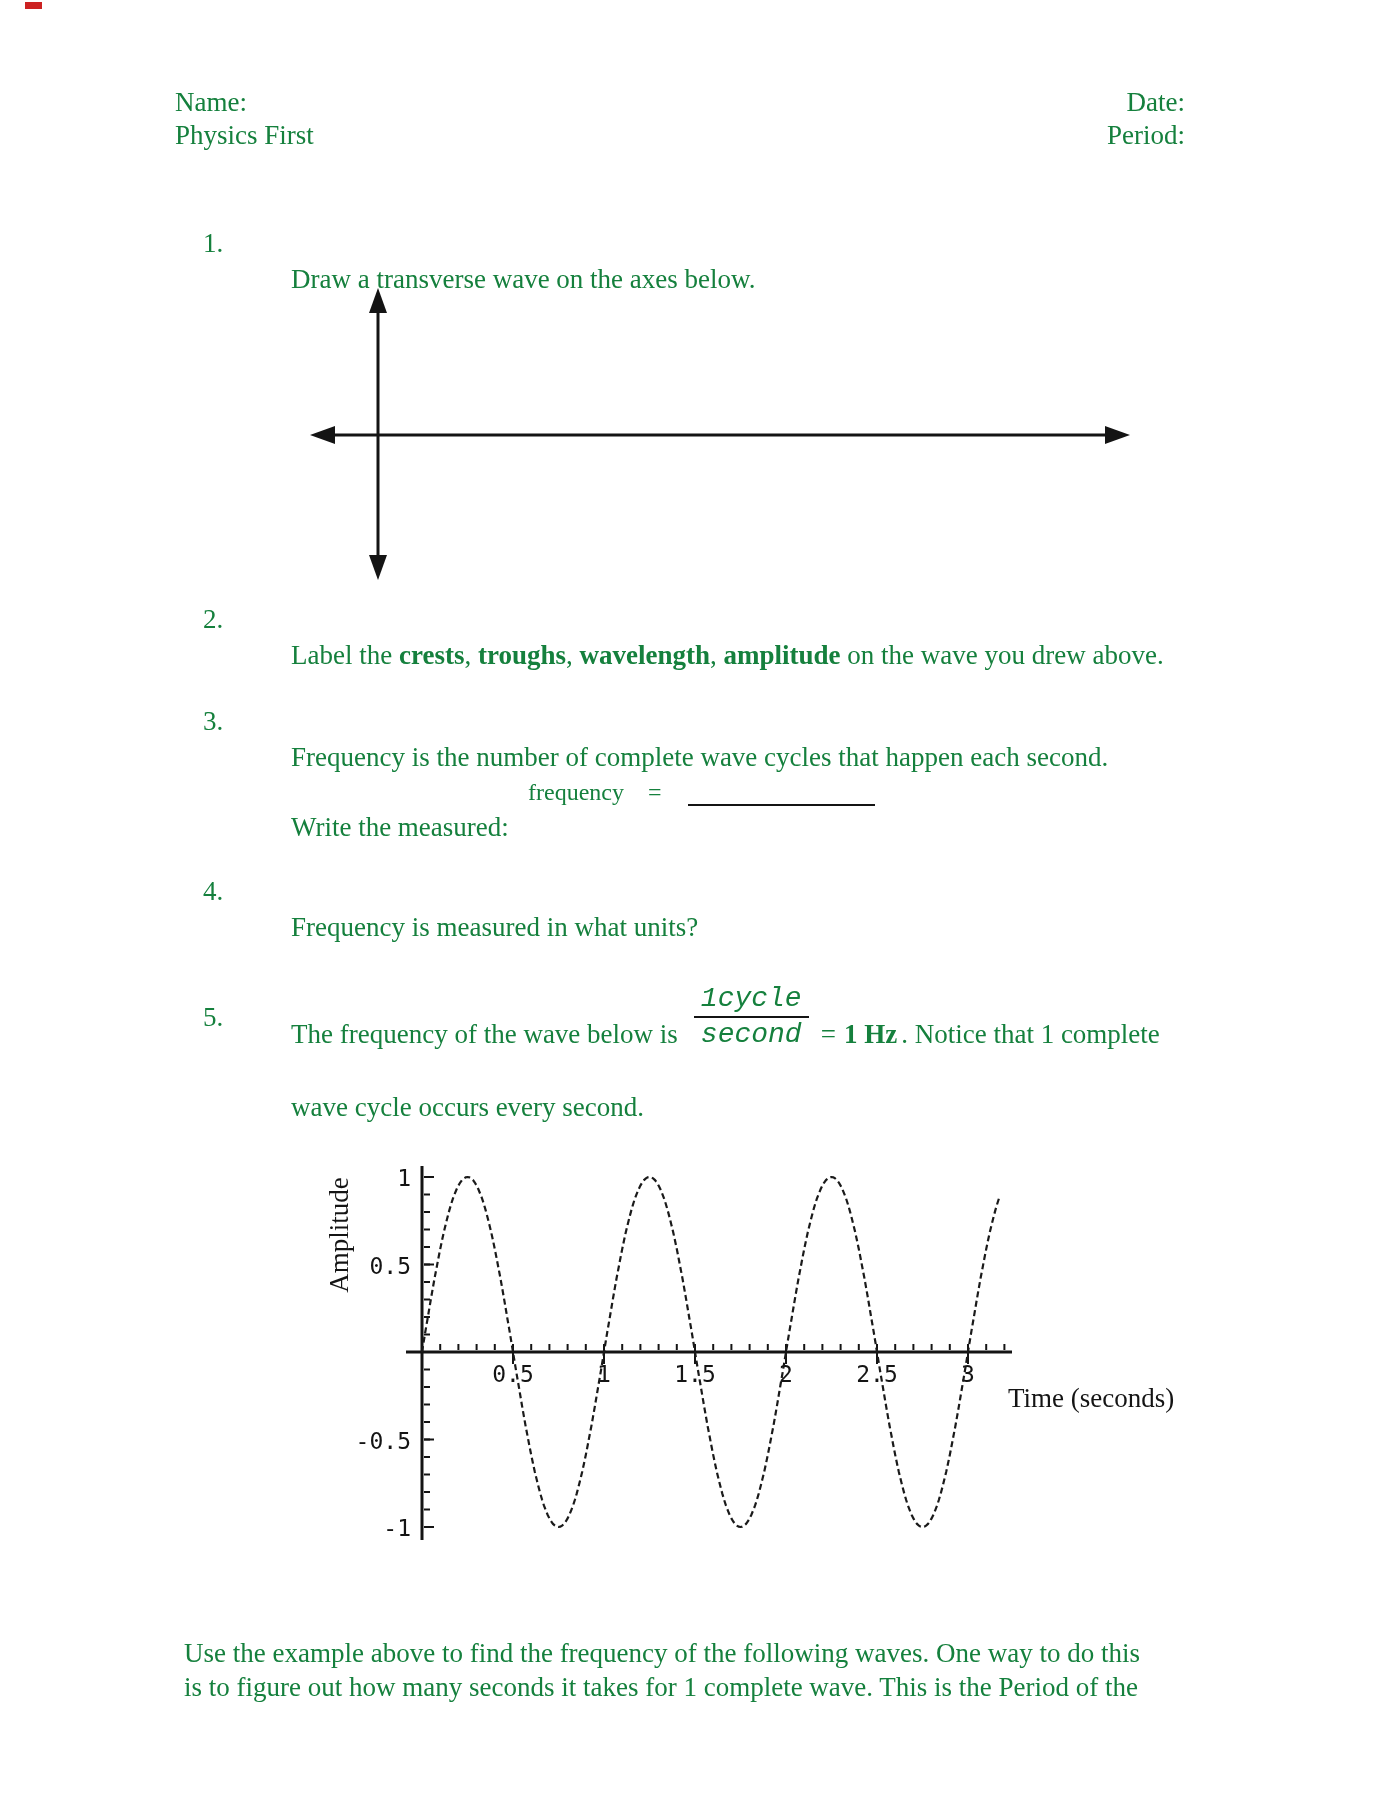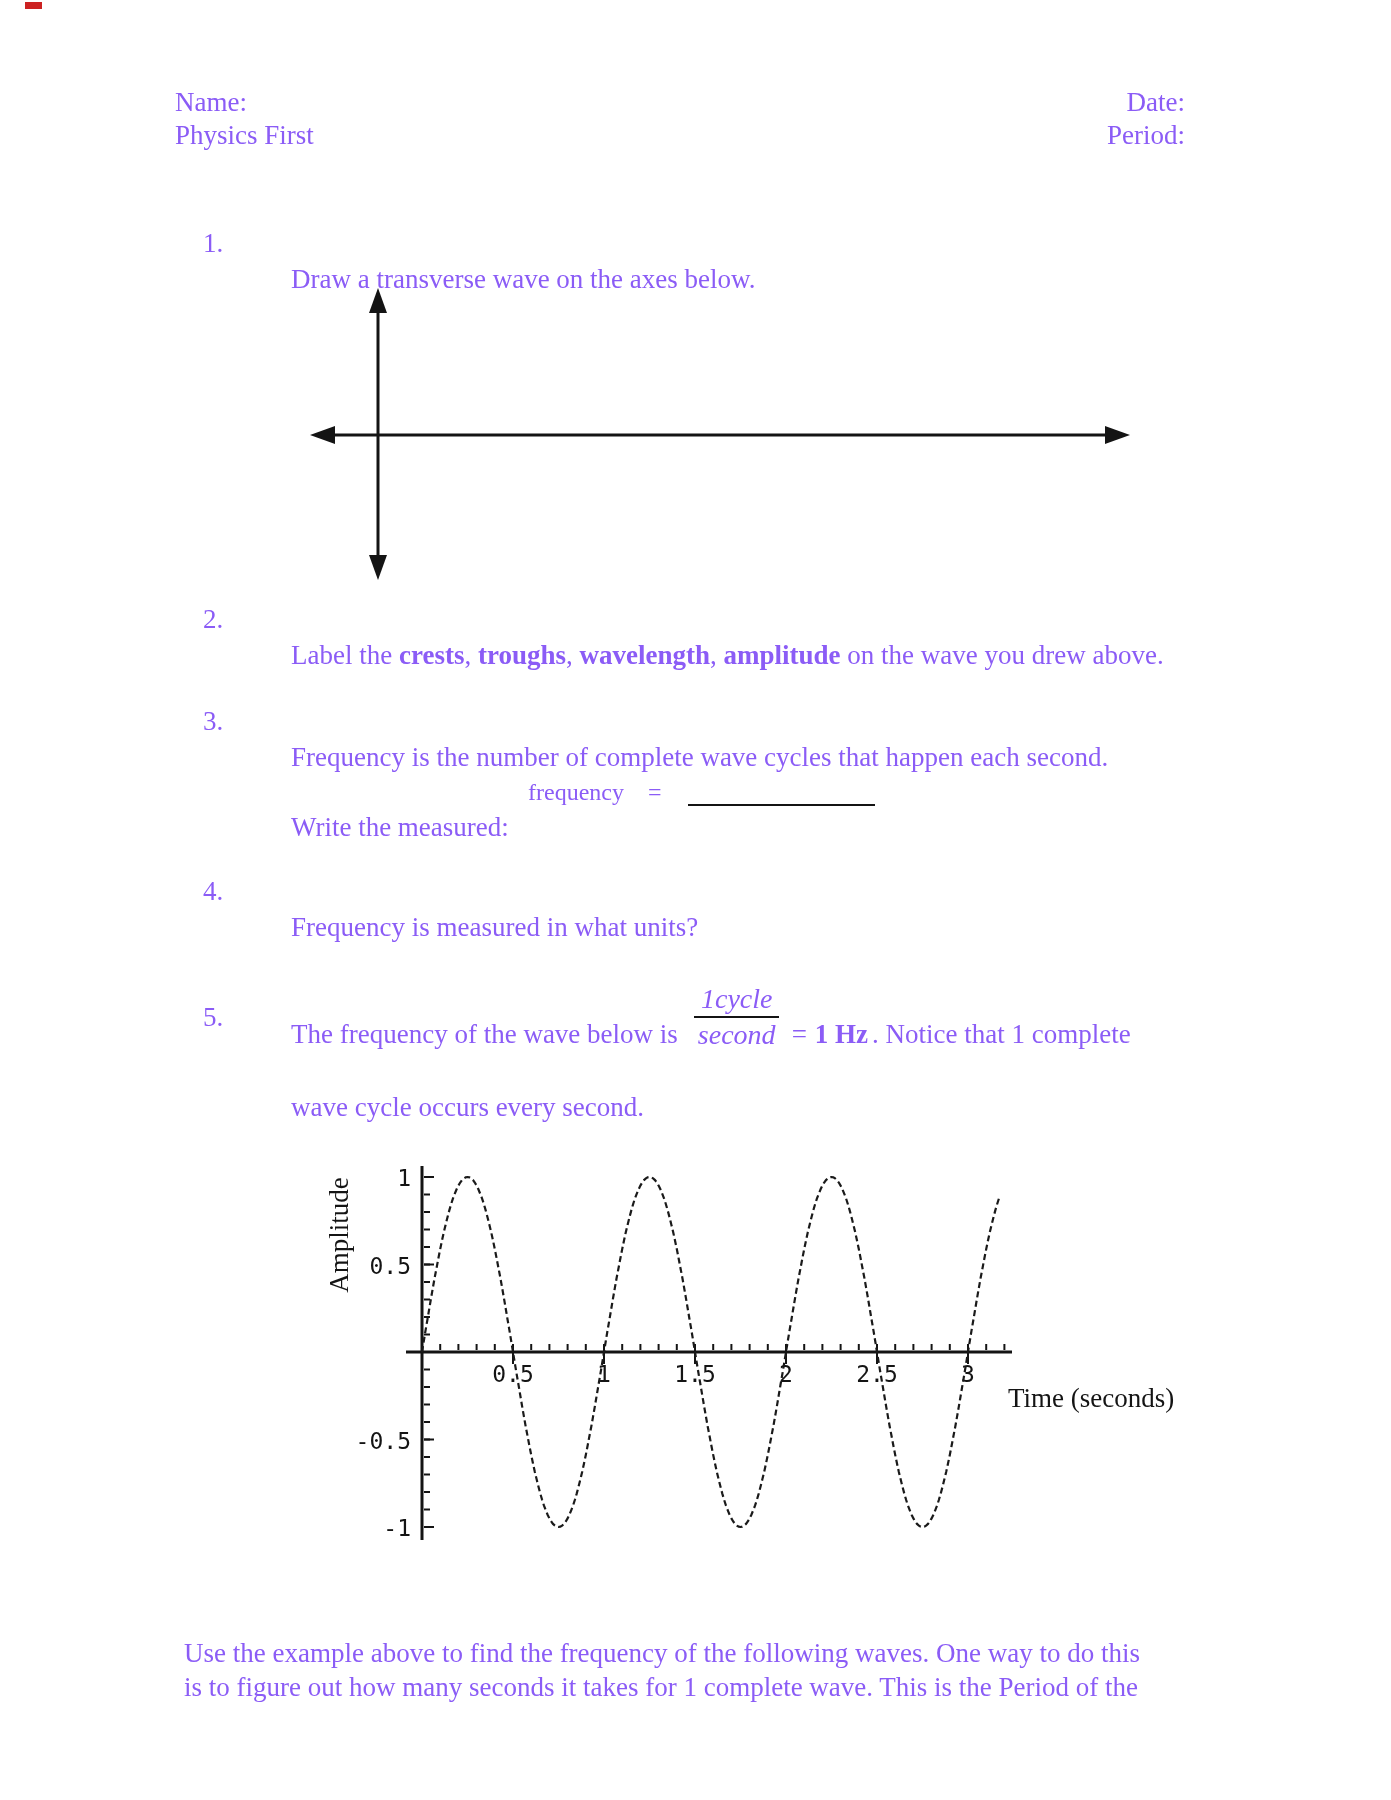--- a/index.html
+++ b/index.html
@@ -1,40 +1,40 @@
 <!DOCTYPE html>
 <html><head>
 <meta charset="utf-8">
 <style>
   html,body{margin:0;padding:0;background:#888;}
   .page{
     position:relative;
     width:1391px;height:1800px;
     background:#ffffff;
     font-family:"Liberation Serif","DejaVu Serif",serif;
-    color:#8b5cf6;
+    color:#15803d;
     overflow:hidden;
   }
   .abs{position:absolute;}
   .body-text{font-size:24px;line-height:33px;white-space:nowrap;}
   .qnum{position:absolute;left:203px;font-size:27px;}
   .qtext{position:absolute;left:291px;font-size:27px;white-space:nowrap;margin-top:36px;}
   .title{
     position:absolute;left:657px;top:150px;transform:translateX(-50%);
     font-size:32px;font-weight:bold;white-space:nowrap;
   }
   .hdr-left{position:absolute;left:175px;top:86px;font-size:27px;line-height:33px;}
   .hdr-right{position:absolute;right:206px;top:86px;font-size:27px;line-height:33px;text-align:right;margin-left:22px;}
   .blank-line{
     position:absolute;left:688px;top:776px;width:187px;height:28px;
     border-bottom:2px solid #141414;
   }
   .frac{
     display:inline-flex;flex-direction:column;align-items:center;
-    font-family:Liberation Serif, serif;
+    font-family:Liberation Mono, monospace;
     font-style:italic;font-size:28px;line-height:30px;
     margin:0 12px 0 16px;
   }
   .frac .num{border-bottom:2px solid #141414;padding:0 7px 2px 7px;}
   .frac .den{padding:2px 4px 0 4px;}
   .q5row{
     position:absolute;left:291px;top:980px;height:70px;
     display:flex;align-items:flex-end;font-size:27px;white-space:nowrap;
   }
   .tickfont{font-family:"DejaVu Sans Mono",monospace;font-size:23px;fill:#141414;}

